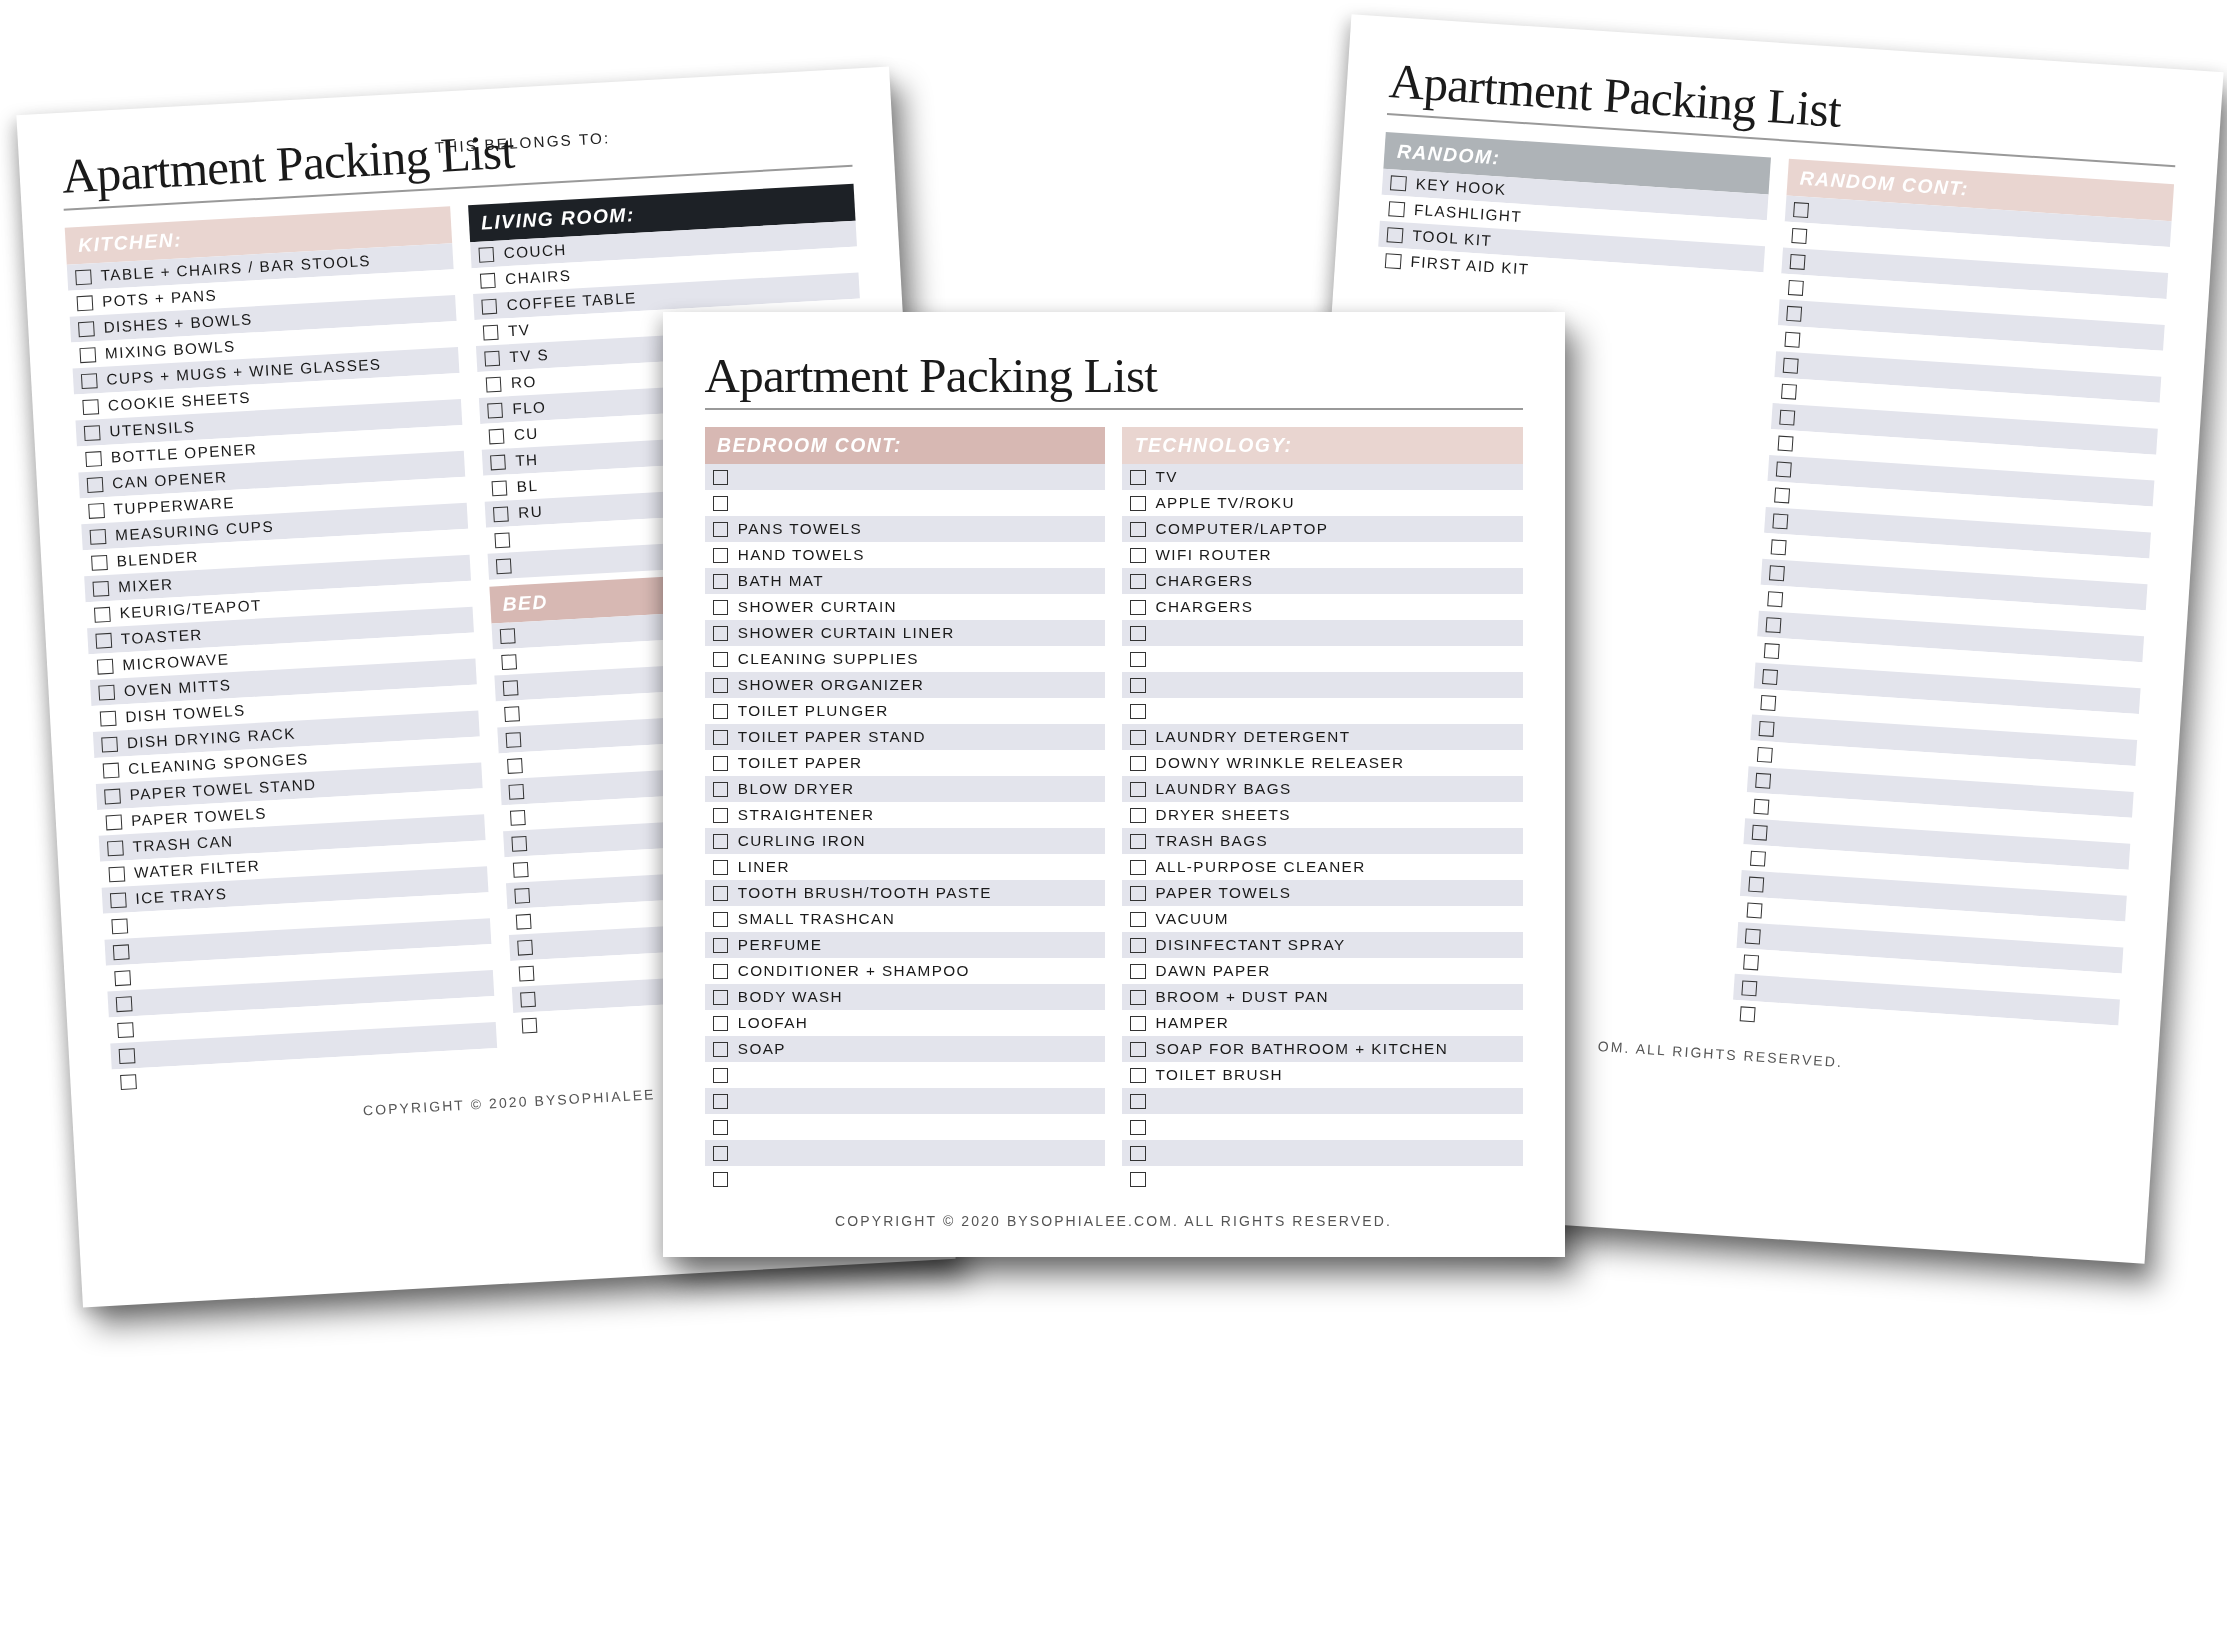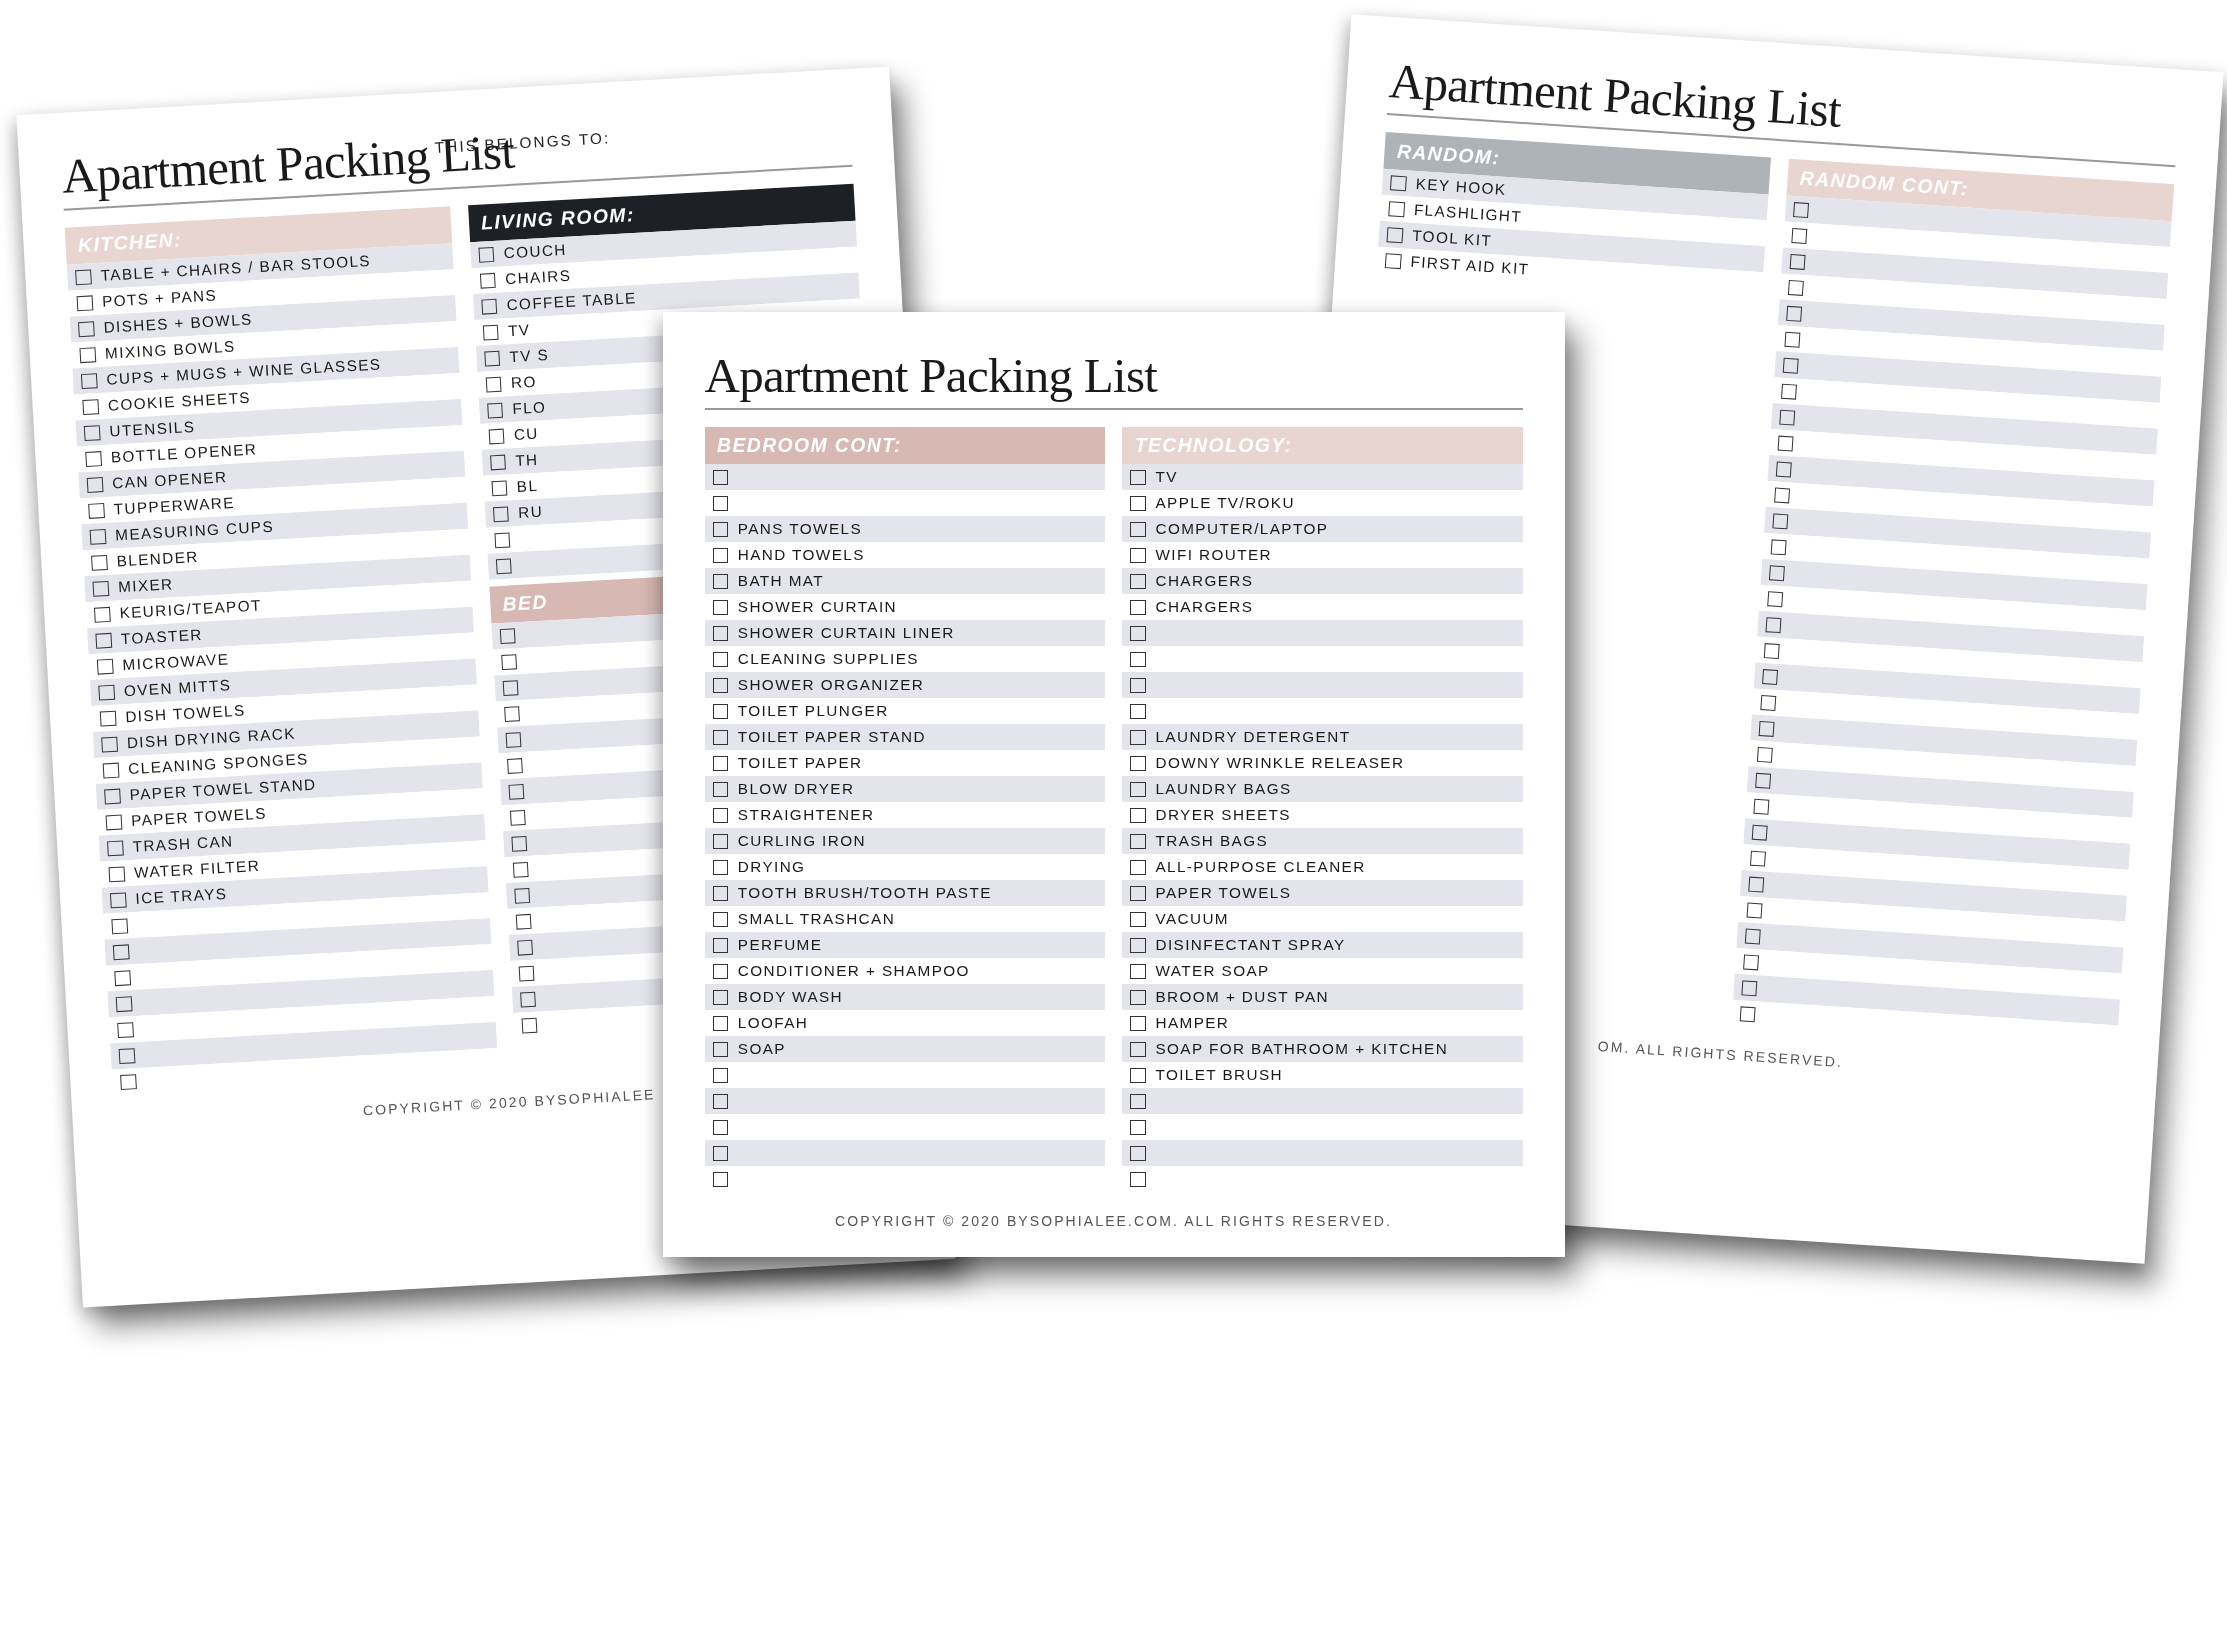--- a/index.html
+++ b/index.html
@@ -612,21 +612,21 @@
           <div class="row">
             <span class="checkbox"></span>
             <span class="row-label">STRAIGHTENER</span>
           </div>
           <div class="row">
             <span class="checkbox"></span>
             <span class="row-label">CURLING IRON</span>
           </div>
           <div class="row">
             <span class="checkbox"></span>
-            <span class="row-label">DRYING</span>
+            <span class="row-label">LINER</span>
           </div>
           <div class="row">
             <span class="checkbox"></span>
             <span class="row-label">TOOTH BRUSH/TOOTH PASTE</span>
           </div>
           <div class="row">
             <span class="checkbox"></span>
             <span class="row-label">SMALL TRASHCAN</span>
           </div>
           <div class="row">
@@ -747,21 +747,21 @@
           <div class="row">
             <span class="checkbox"></span>
             <span class="row-label">VACUUM</span>
           </div>
           <div class="row">
             <span class="checkbox"></span>
             <span class="row-label">DISINFECTANT SPRAY</span>
           </div>
           <div class="row">
             <span class="checkbox"></span>
-            <span class="row-label">WATER SOAP</span>
+            <span class="row-label">DAWN PAPER</span>
           </div>
           <div class="row">
             <span class="checkbox"></span>
             <span class="row-label">BROOM + DUST PAN</span>
           </div>
           <div class="row">
             <span class="checkbox"></span>
             <span class="row-label">HAMPER</span>
           </div>
           <div class="row">

